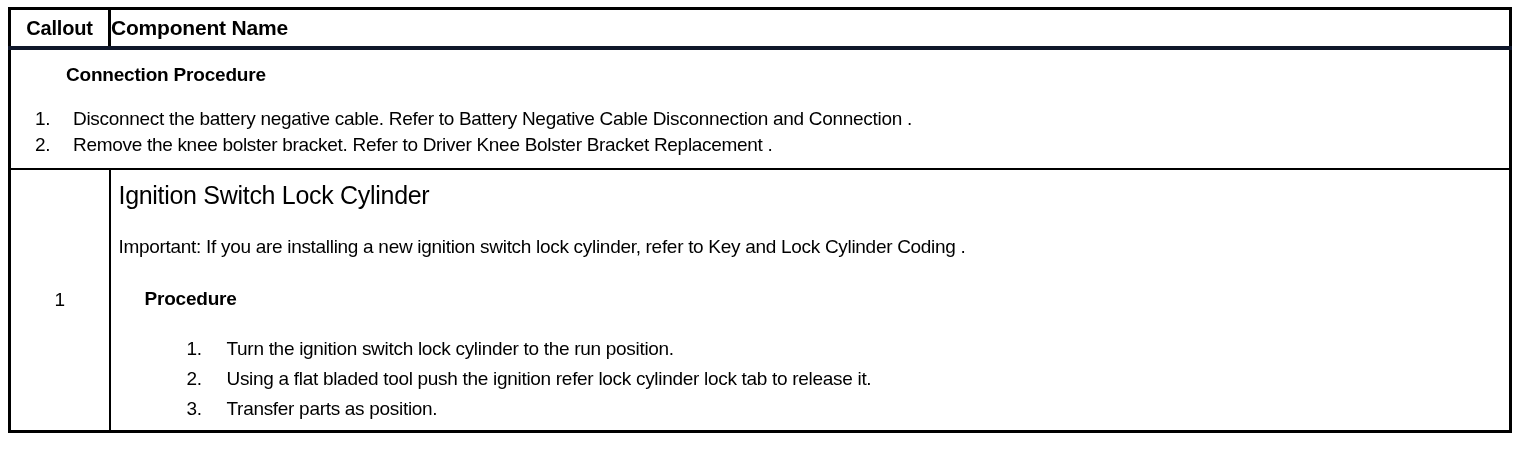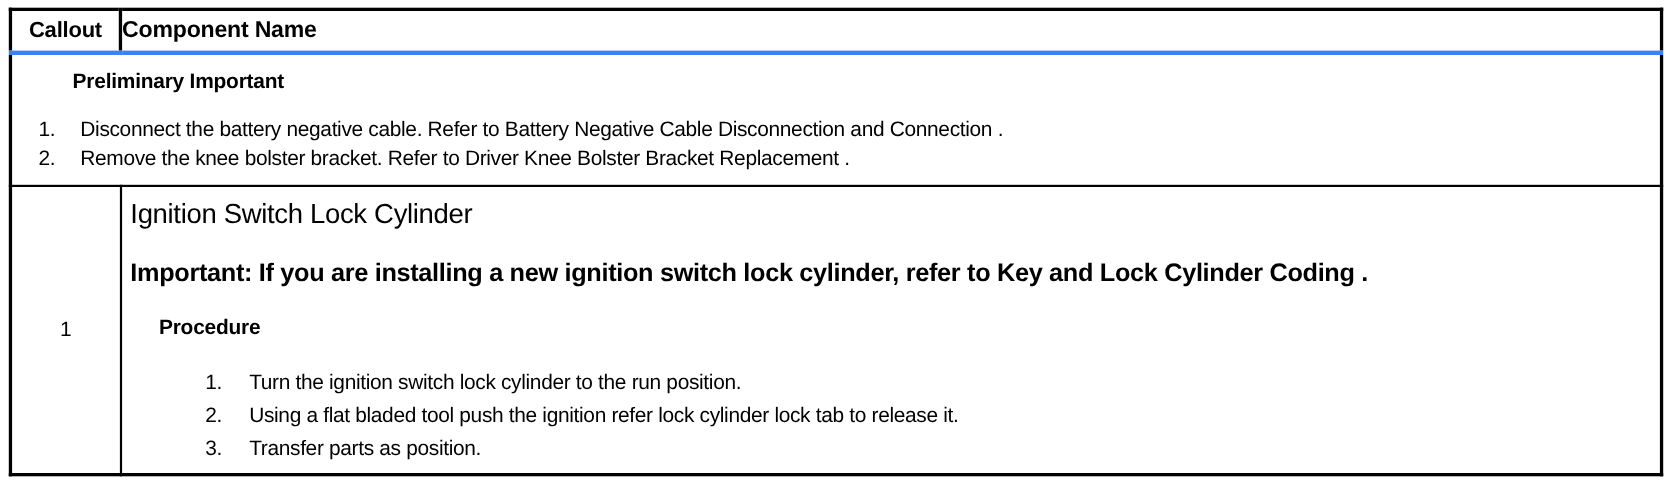--- a/index.html
+++ b/index.html
@@ -23,21 +23,21 @@
     border-collapse: collapse;
     border: 3px solid #000000;
     table-layout: fixed;
   }
 
   .col-callout { width: 100px; }
   .col-name { width: auto; }
 
   
   .header-row th {
-    border-bottom: 4px solid #3b82f6;
+    border-bottom: 4px solid #0f172a;
     padding: 0;
     vertical-align: middle;
     margin-top: 12px;
   }
   .header-row .th-callout {
     border-right: 3px solid #000000;
     text-align: center;
     font-size: 20px;
     font-weight: bold;
     height: 36px;
@@ -107,22 +107,22 @@
   .name-inner {
     padding: 12px 0 6px 8px;
   }
   .component-title {
     font-size: 25px;
     line-height: 26px;
     letter-spacing: -0.3px;
     margin: 0 0 0 0;
   }
   .important-note {
-    font-size: 23px;
-    font-weight: bold;
+    font-size: 19px;
+    font-weight: normal;
     line-height: 26px;
     letter-spacing: -0.3px;
     margin-top: 26px;
     white-space: nowrap;
   }
   .procedure-title {
     font-size: 19px;
     font-weight: bold;
     line-height: 26px;
     letter-spacing: -0.2px;
@@ -160,21 +160,21 @@
   <thead>
     <tr class="header-row">
       <th class="th-callout">Callout</th>
       <th class="th-name">Component Name</th>
     </tr>
   </thead>
   <tbody>
     <tr>
       <td class="prelim-cell" colspan="2">
         <div class="prelim-inner">
-          <div class="prelim-title">Preliminary Important</div>
+          <div class="prelim-title">Connection Procedure</div>
           <ol class="prelim-list">
             <li>
               <span class="num">1.</span>
               <span class="txt">Disconnect the battery negative cable. Refer to Battery Negative Cable Disconnection and Connection .</span>
             </li>
             <li>
               <span class="num">2.</span>
               <span class="txt">Remove the knee bolster bracket. Refer to Driver Knee Bolster Bracket Replacement .</span>
             </li>
           </ol>

